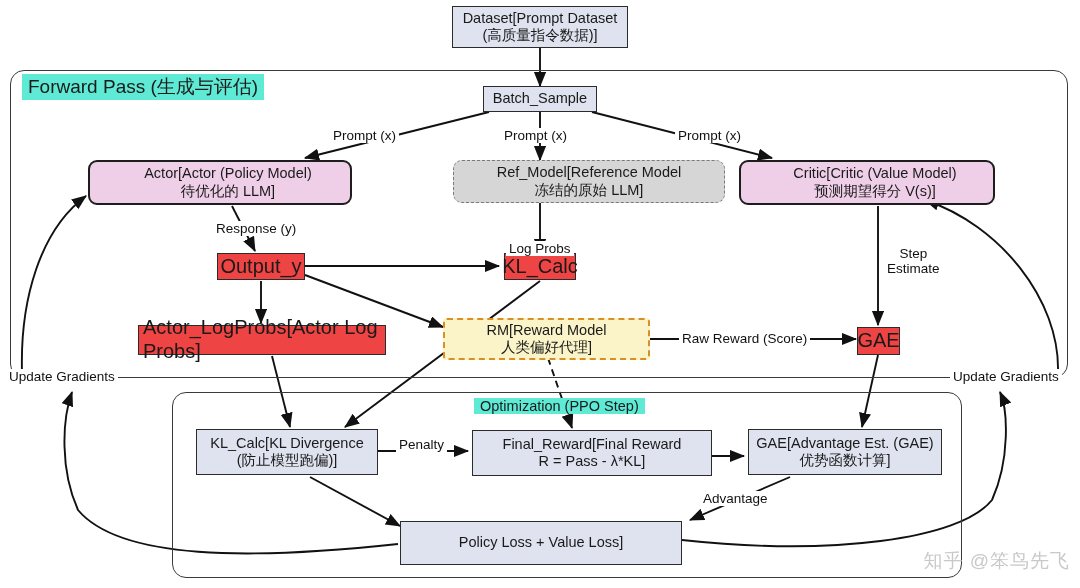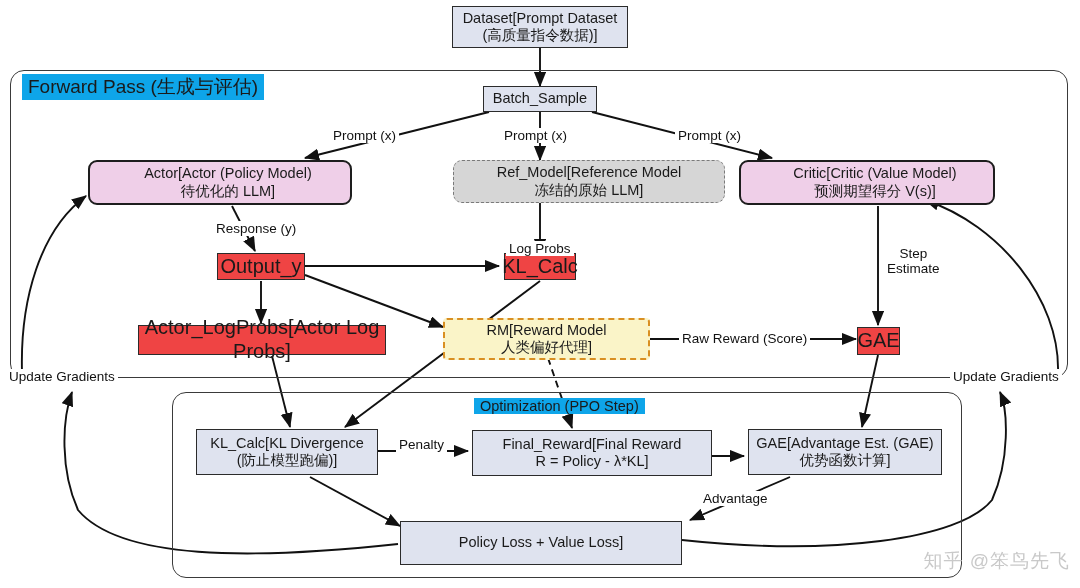--- a/index.html
+++ b/index.html
@@ -1,40 +1,40 @@
 <!DOCTYPE html>
 <html><head>
 <meta charset="utf-8">
 <style>
   html,body{margin:0;padding:0;background:#ffffff;}
   body{font-family:"Liberation Sans","DejaVu Sans",sans-serif;}
   #stage{position:relative;width:1080px;height:588px;background:#fff;overflow:hidden;}
   svg#wires{position:absolute;left:0;top:0;width:1080px;height:588px;}
 
   .node{position:absolute;box-sizing:border-box;display:flex;align-items:center;
-        justify-content:center;text-align:center;line-height:1.18;color:#1a1a1a;}
+        justify-content:center;text-align:left;line-height:1.18;color:#1a1a1a;}
   .node .lbl{display:block;padding:0 4px;}
 
   
   .proc{background:#dfe3ef;border:1.6px solid #2b2b2b;font-size:14.5px;}
   .proc-sm{background:#ef4444;border:1.6px solid #2b2b2b;font-size:20px;}
 
   
   .pink{background:#efcfe8;border:2.4px solid #1d1d1d;border-radius:9px;font-size:14.5px;padding-left:16px;}
 
   
   .refbox{background:#d6d6d6;border:1.8px dashed #7a7a7a;border-radius:9px;font-size:14.5px;margin-left:48px;}
 
   
   .rmbox{background:#faf4c8;border:2px dashed #d98f22;border-radius:4px;font-size:14.5px;}
 
   
   .container{position:absolute;box-sizing:border-box;border:1.8px solid #3a3a3a;
              border-radius:14px;background:transparent;}
-  .container-title{position:absolute;color:#1a1a1a;background:#0ea5e9;padding:0 6px;}
+  .container-title{position:absolute;color:#1a1a1a;background:#5eead4;padding:0 6px;}
 
   .edge-label{position:absolute;font-size:13.5px;color:#111;background:#ffffff;
               padding:0 3px;white-space:nowrap;line-height:1.12;text-align:center;}
 
   .watermark{position:absolute;right:10px;bottom:14px;font-size:19px;color:#c9c9c9;
              letter-spacing:1px;white-space:nowrap;}
 </style>
 </head>
 <body>
 
@@ -150,21 +150,21 @@
     <span class="lbl">GAE</span>
   </div>
 
   <div class="node proc" style="left:196px;top:429px;width:182px;height:46px;flex-direction:column;">
     <span class="lbl">KL_Calc[KL Divergence</span>
     <span class="lbl">(防止模型跑偏)]</span>
   </div>
 
   <div class="node proc" style="left:472px;top:430px;width:240px;height:46px;flex-direction:column;">
     <span class="lbl">Final_Reward[Final Reward</span>
-    <span class="lbl">R = Policy - λ*KL]</span>
+    <span class="lbl">R = Pass - λ*KL]</span>
   </div>
 
   <div class="node proc" style="left:748px;top:429px;width:194px;height:46px;flex-direction:column;">
     <span class="lbl">GAE[Advantage Est. (GAE)</span>
     <span class="lbl">优势函数计算]</span>
   </div>
 
   <div class="node proc" style="left:400px;top:521px;width:282px;height:44px;flex-direction:column;">
     <span class="lbl">Policy Loss + Value Loss]</span>
   </div>

